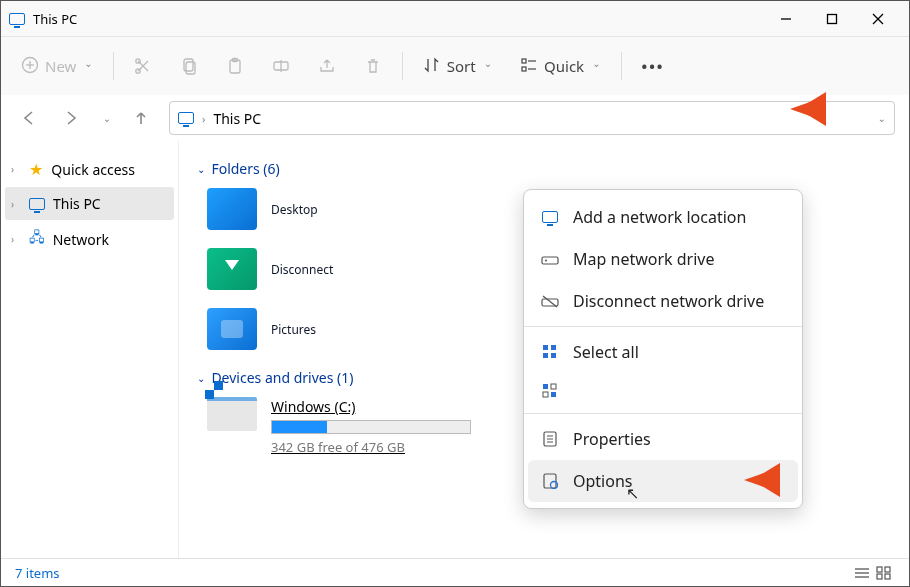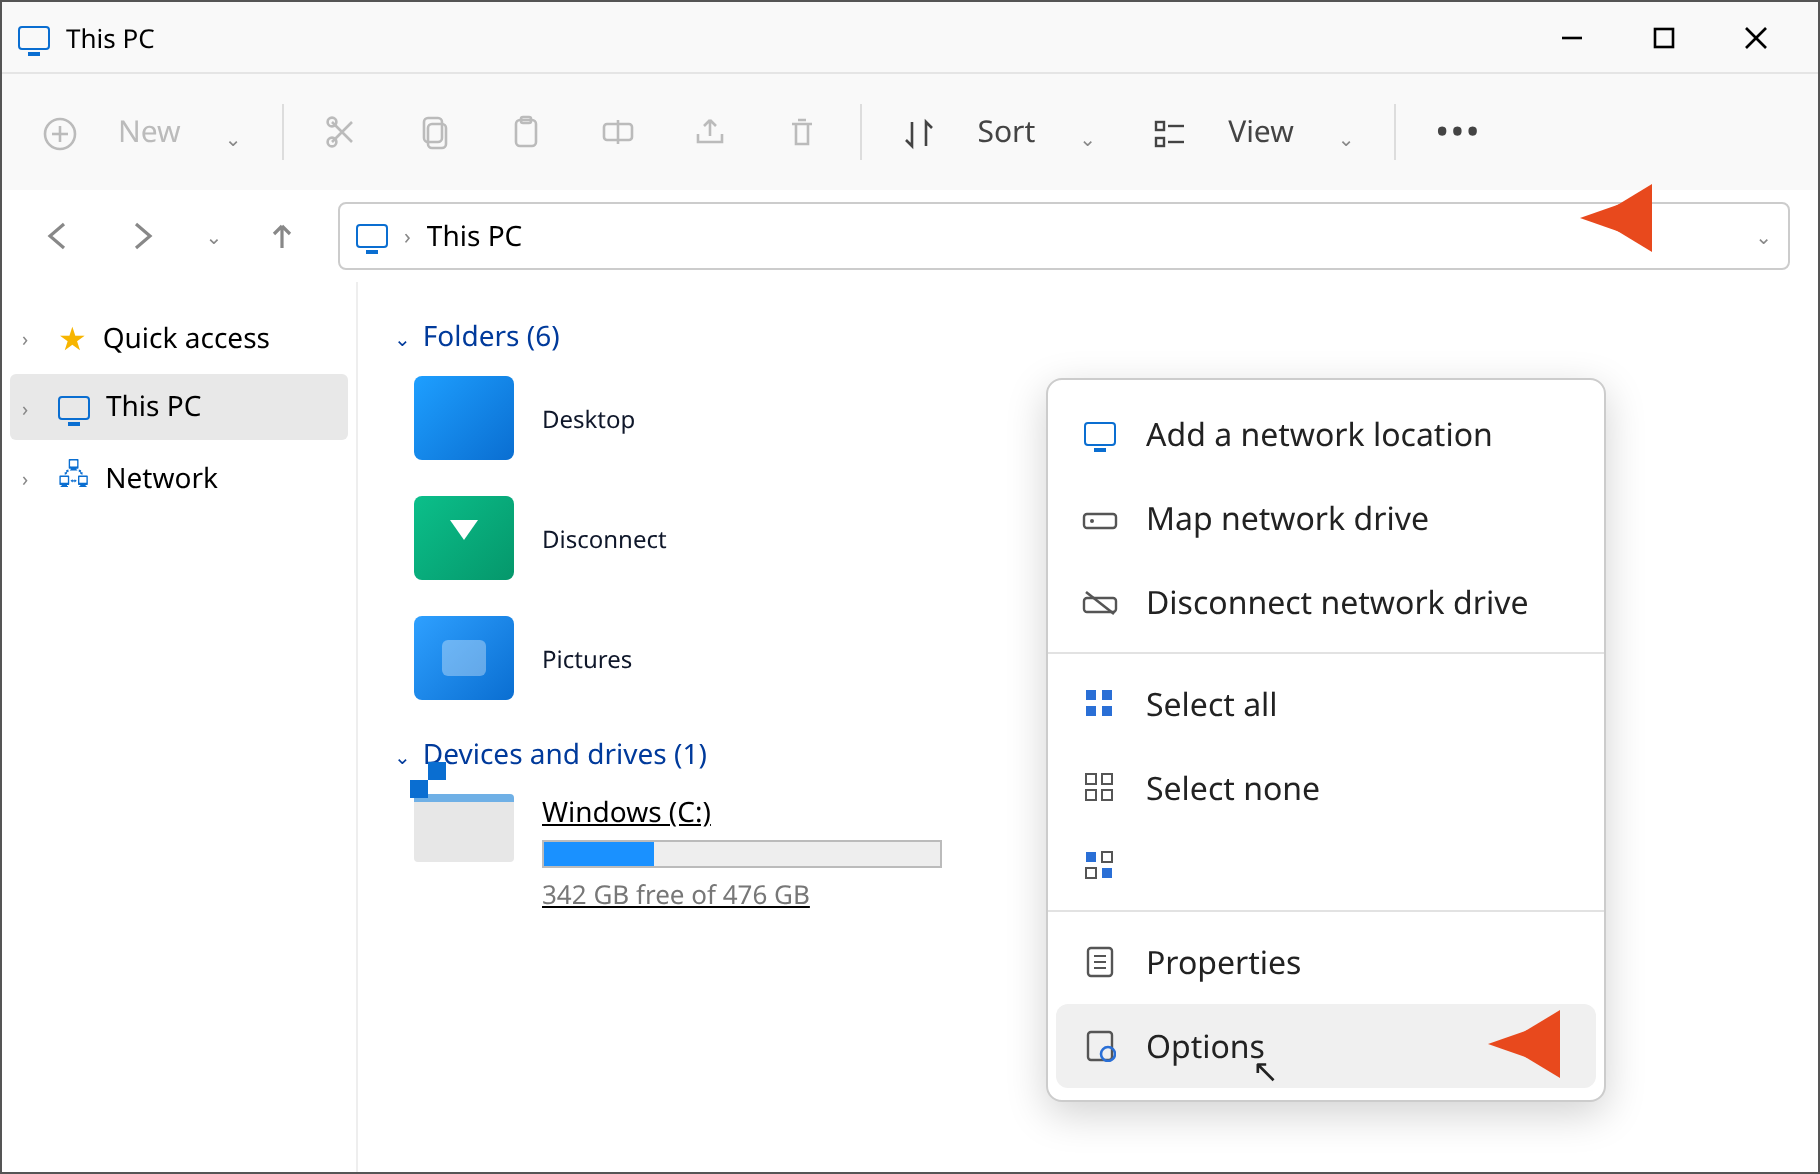--- a/index.html
+++ b/index.html
@@ -9,21 +9,21 @@
 
 
 .titlebar { height: 36px; background: #f9f9f9; display: flex; align-items: center; padding: 0 8px; border-bottom: 1px solid #e5e5e5; }
 .titlebar .title-icon { margin-right: 8px; }
 .titlebar .title { font-size: 13px; color: #000; }
 .titlebar .spacer { flex: 1; }
 .win-btn { width: 46px; height: 36px; display: flex; align-items: center; justify-content: center; }
 
 
 .toolbar { height: 58px; background: #f9f9f9; display: flex; align-items: center; padding: 0 12px; gap: 12px; }
-.tb-btn { display: flex; align-items: flex-end; gap: 20px; padding: 6px 8px; border-radius: 4px; font-size: 15px; color: #444; }
+.tb-btn { display: flex; align-items: flex-start; gap: 6px; padding: 6px 8px; border-radius: 4px; font-size: 15px; color: #444; }
 .tb-btn.disabled { color: #bbb; }
 .tb-sep { width: 1px; height: 28px; background: #ddd; }
 .caret-down { font-size: 10px; color: #888; margin-left: 2px; }
 .accent-arrow1 { position: absolute; left: 785px; top: 55px; }
 
 
 .addr-row { height: 46px; display: flex; align-items: center; padding: 0 14px; gap: 14px; }
 .nav-arrow { width: 28px; display: flex; justify-content: center; color: #888; }
 .addr-box { flex: 1; height: 34px; border: 1px solid #ccc; border-radius: 4px; display: flex; align-items: center; padding: 0 8px; gap: 8px; font-size: 14px; }
 .addr-box .chev { color: #888; font-size: 11px; }
@@ -157,21 +157,21 @@
       <span>Sort</span>
       <span class="caret-down">⌄</span>
     </div>
     <div class="tb-btn">
       <svg width="18" height="18">
           <rect x="2" y="3" width="4" height="4" fill="none" stroke="#444" stroke-width="1.2"></rect>
           <line x1="8" y1="5" x2="16" y2="5" stroke="#444" stroke-width="1.2"></line>
           <rect x="2" y="11" width="4" height="4" fill="none" stroke="#444" stroke-width="1.2"></rect>
           <line x1="8" y1="13" x2="16" y2="13" stroke="#444" stroke-width="1.2"></line>
         </svg>
-      <span>View</span>
+      <span>Quick</span>
       <span class="caret-down">⌄</span>
     </div>
     <div class="tb-sep"></div>
     <div class="tb-btn">
       <span style="letter-spacing:2px;font-weight:bold;">•••</span>
     </div>
     <svg class="accent-arrow1" width="40" height="34">
         <polygon points="40,0 40,34 12,17" fill="#e8491d"></polygon>
         <polygon points="24,10 24,24 4,17" fill="#e8491d"></polygon>
       </svg>
@@ -294,31 +294,20 @@
               <rect x="9" y="1" width="5" height="5" fill="#2a6fd6"></rect>
               <rect x="1" y="9" width="5" height="5" fill="#2a6fd6"></rect>
               <rect x="9" y="9" width="5" height="5" fill="#2a6fd6"></rect>
             </svg>
           </span>
         <span>Select all</span>
       </div>
       <div class="menu-item">
         <span class="menu-ico">
             <svg width="16" height="16">
-              <rect x="1" y="1" width="5" height="5" fill="none" stroke="#555"></rect>
-              <rect x="9" y="1" width="5" height="5" fill="none" stroke="#555"></rect>
-              <rect x="1" y="9" width="5" height="5" fill="none" stroke="#555"></rect>
-              <rect x="9" y="9" width="5" height="5" fill="none" stroke="#555"></rect>
-            </svg>
-          </span>
-        <span>Select none</span>
-      </div>
-      <div class="menu-item">
-        <span class="menu-ico">
-            <svg width="16" height="16">
               <rect x="1" y="1" width="5" height="5" fill="#2a6fd6"></rect>
               <rect x="9" y="1" width="5" height="5" fill="none" stroke="#555"></rect>
               <rect x="1" y="9" width="5" height="5" fill="none" stroke="#555"></rect>
               <rect x="9" y="9" width="5" height="5" fill="#2a6fd6"></rect>
             </svg>
           </span>
       </div>
       <div class="menu-sep"></div>
       <div class="menu-item">
         <span class="menu-ico">
@@ -342,14 +331,33 @@
         <span class="cursor">↖</span>
         <svg width="40" height="34" style="position:absolute; right:18px; top:3px;">
             <polygon points="40,0 40,34 12,17" fill="#e8491d"></polygon>
             <polygon points="24,10 24,24 4,17" fill="#e8491d"></polygon>
           </svg>
       </div>
     </div>
 
   </div>
 
+  <div class="statusbar">
+    <span>7 items</span>
+    <span class="spacer"></span>
+    <div class="sb-ico">
+        <svg width="16" height="14">
+          <line x1="1" y1="3" x2="15" y2="3" stroke="#555" stroke-width="1.3"></line>
+          <line x1="1" y1="7" x2="15" y2="7" stroke="#555" stroke-width="1.3"></line>
+          <line x1="1" y1="11" x2="15" y2="11" stroke="#555" stroke-width="1.3"></line>
+        </svg>
+      </div>
+    <div class="sb-ico">
+        <svg width="16" height="14">
+          <rect x="1" y="1" width="5" height="5" fill="none" stroke="#555" stroke-width="1.2"></rect>
+          <rect x="9" y="1" width="5" height="5" fill="none" stroke="#555" stroke-width="1.2"></rect>
+          <rect x="1" y="8" width="5" height="5" fill="none" stroke="#555" stroke-width="1.2"></rect>
+          <rect x="9" y="8" width="5" height="5" fill="none" stroke="#555" stroke-width="1.2"></rect>
+        </svg>
+      </div>
+  </div>
 
 </div>
 
 </body></html>

